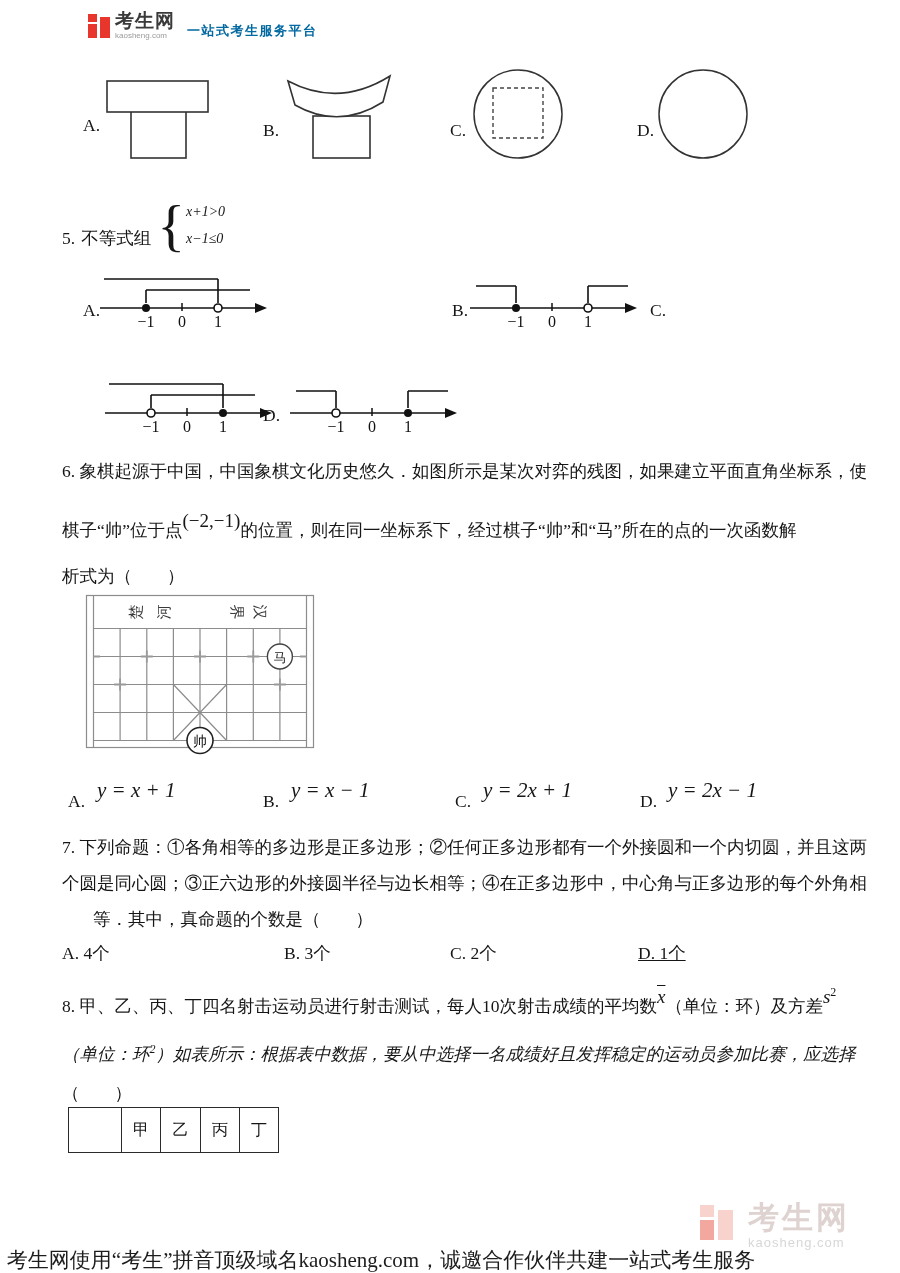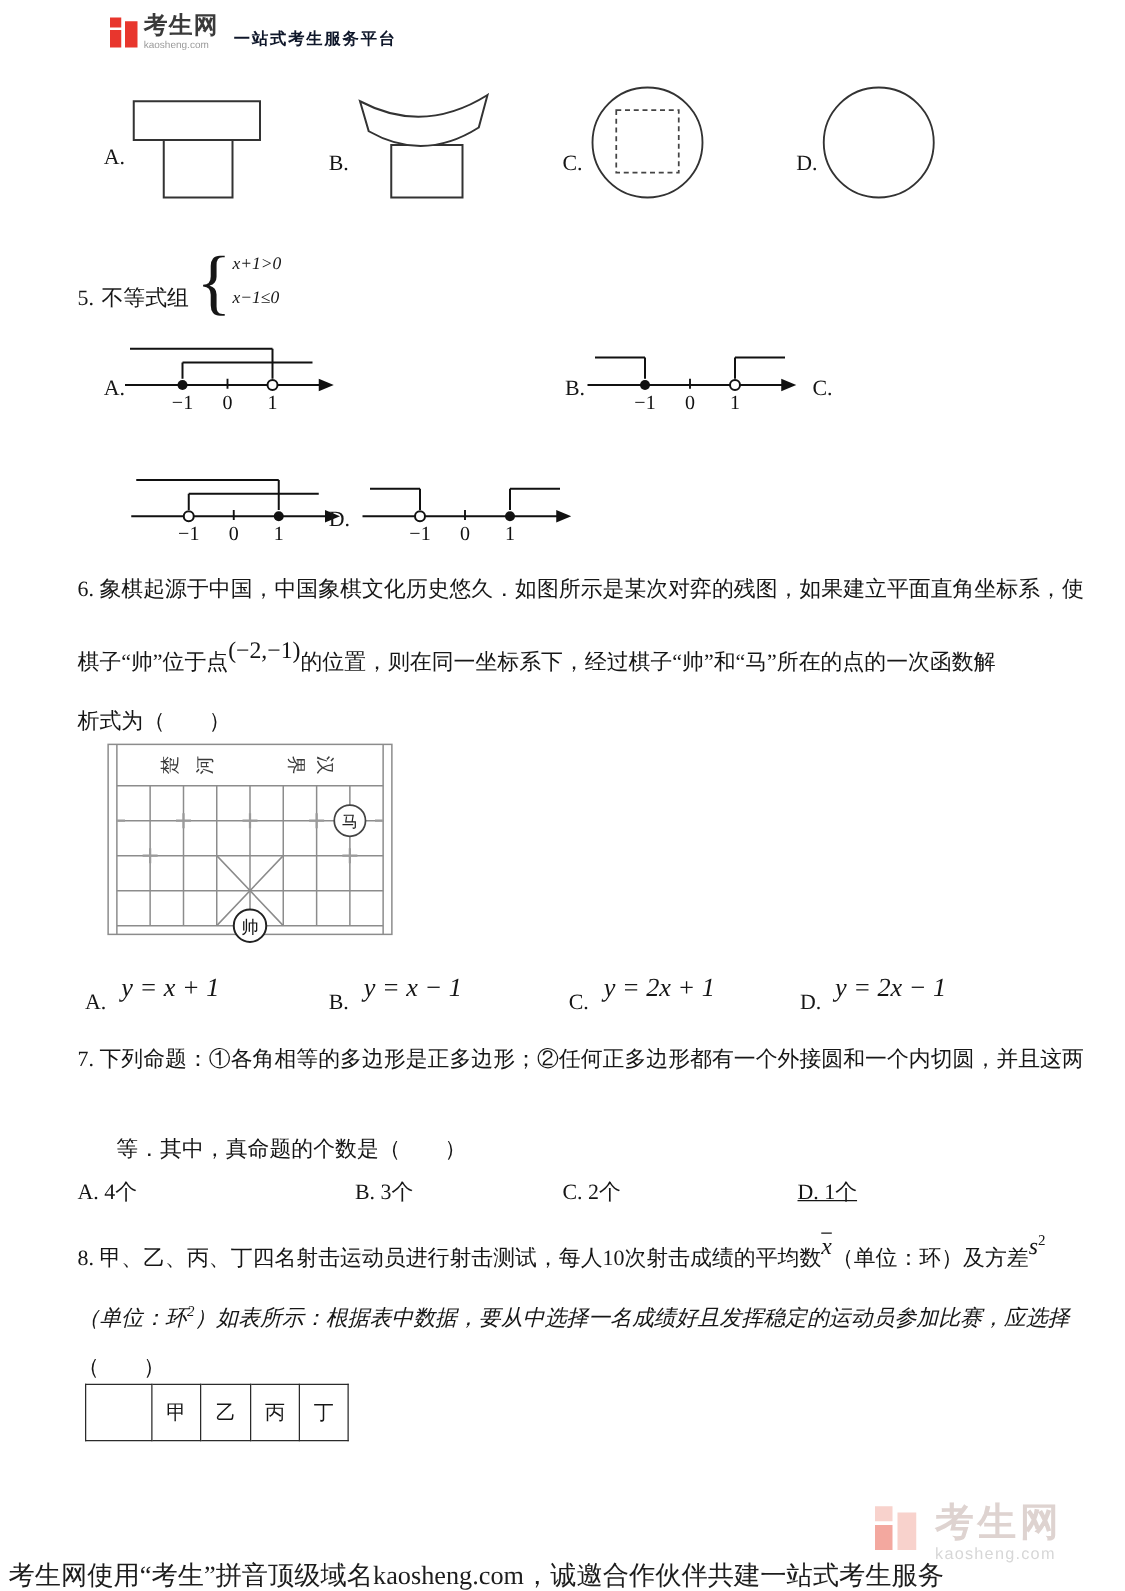--- a/index.html
+++ b/index.html
@@ -12,21 +12,21 @@
   .sans{font-family:"Liberation Sans","DejaVu Sans",sans-serif;}
   
   .logo{display:flex;align-items:flex-start;}
   .logo-icon{position:relative;width:22px;height:28px;}
   .logo-icon i{position:absolute;background:#e8362d;}
   .logo-b1{left:0;top:3px;width:9px;height:8px;}
   .logo-b2{left:0;top:13px;width:9px;height:14px;}
   .logo-b3{left:12px;top:6px;width:10px;height:21px;}
   .logo-name{font-weight:700;font-size:19px;color:#3a3a3a;letter-spacing:1px;line-height:1;}
   .logo-domain{font-size:8px;color:#9a9a9a;line-height:1;margin-top:2px;}
-  .logo-tagline{font-weight:700;font-size:13px;color:#0f172a;letter-spacing:1.5px;margin:11px 0 0 12px;}
+  .logo-tagline{font-weight:700;font-size:13px;color:#0369a1;letter-spacing:1.5px;margin:11px 0 0 12px;}
   
   .sysrow{display:flex;align-items:flex-end;}
   .brace{font-size:58px;line-height:52px;font-weight:400;margin:0 1px 0 6px;}
   .syslines{display:flex;flex-direction:column;}
   .sysline{font-style:italic;font-size:14px;line-height:27px;}
   
   .raised{position:relative;top:-9px;font-size:19px;white-space:nowrap;}
   .xbar{font-style:italic;text-decoration:overline;}
   .svar{font-style:italic;}
   sup{font-size:12px;}
@@ -204,20 +204,21 @@
   <div class="abs content lbl" style="left:68px;top:791px;">A.</div>
   <div class="abs content math" style="left:97px;top:778px;">y = x + 1</div>
   <div class="abs content lbl" style="left:263px;top:791px;">B.</div>
   <div class="abs content math" style="left:291px;top:778px;">y = x − 1</div>
   <div class="abs content lbl" style="left:455px;top:791px;">C.</div>
   <div class="abs content math" style="left:483px;top:778px;">y = 2x + 1</div>
   <div class="abs content lbl" style="left:640px;top:791px;">D.</div>
   <div class="abs content math" style="left:668px;top:778px;">y = 2x − 1</div>
 
   <div class="abs content txt" style="left:62px;top:836px;">7. 下列命题：①各角相等的多边形是正多边形；②任何正多边形都有一个外接圆和一个内切圆，并且这两</div>
+  <div class="abs content txt" style="left:62px;top:872px;">个圆是同心圆；③正六边形的外接圆半径与边长相等；④在正多边形中，中心角与正多边形的每个外角相</div>
   <div class="abs content txt" style="left:62px;top:908px;margin-left:31px;">等．其中，真命题的个数是（　　）</div>
   <div class="abs content lbl" style="left:62px;top:941px;">A. 4个</div>
   <div class="abs content lbl" style="left:263px;top:941px;margin-left:21px;">B. 3个</div>
   <div class="abs content lbl" style="left:450px;top:941px;">C. 2个</div>
   <div class="abs content lbl" style="left:638px;top:941px;text-decoration:underline;">D. 1个</div>
 
   <div class="abs content txt" style="left:62px;top:994px;">
     <span>8. 甲、乙、丙、丁四名射击运动员进行射击测试，每人10次射击成绩的平均数</span><span class="raised xbar">x</span><span>（单位：环）及方差</span><span class="raised"><span class="svar">s</span><sup>2</sup></span>
   </div>
   <div class="abs content txt" style="left:62px;top:1042px;font-style:italic;">

